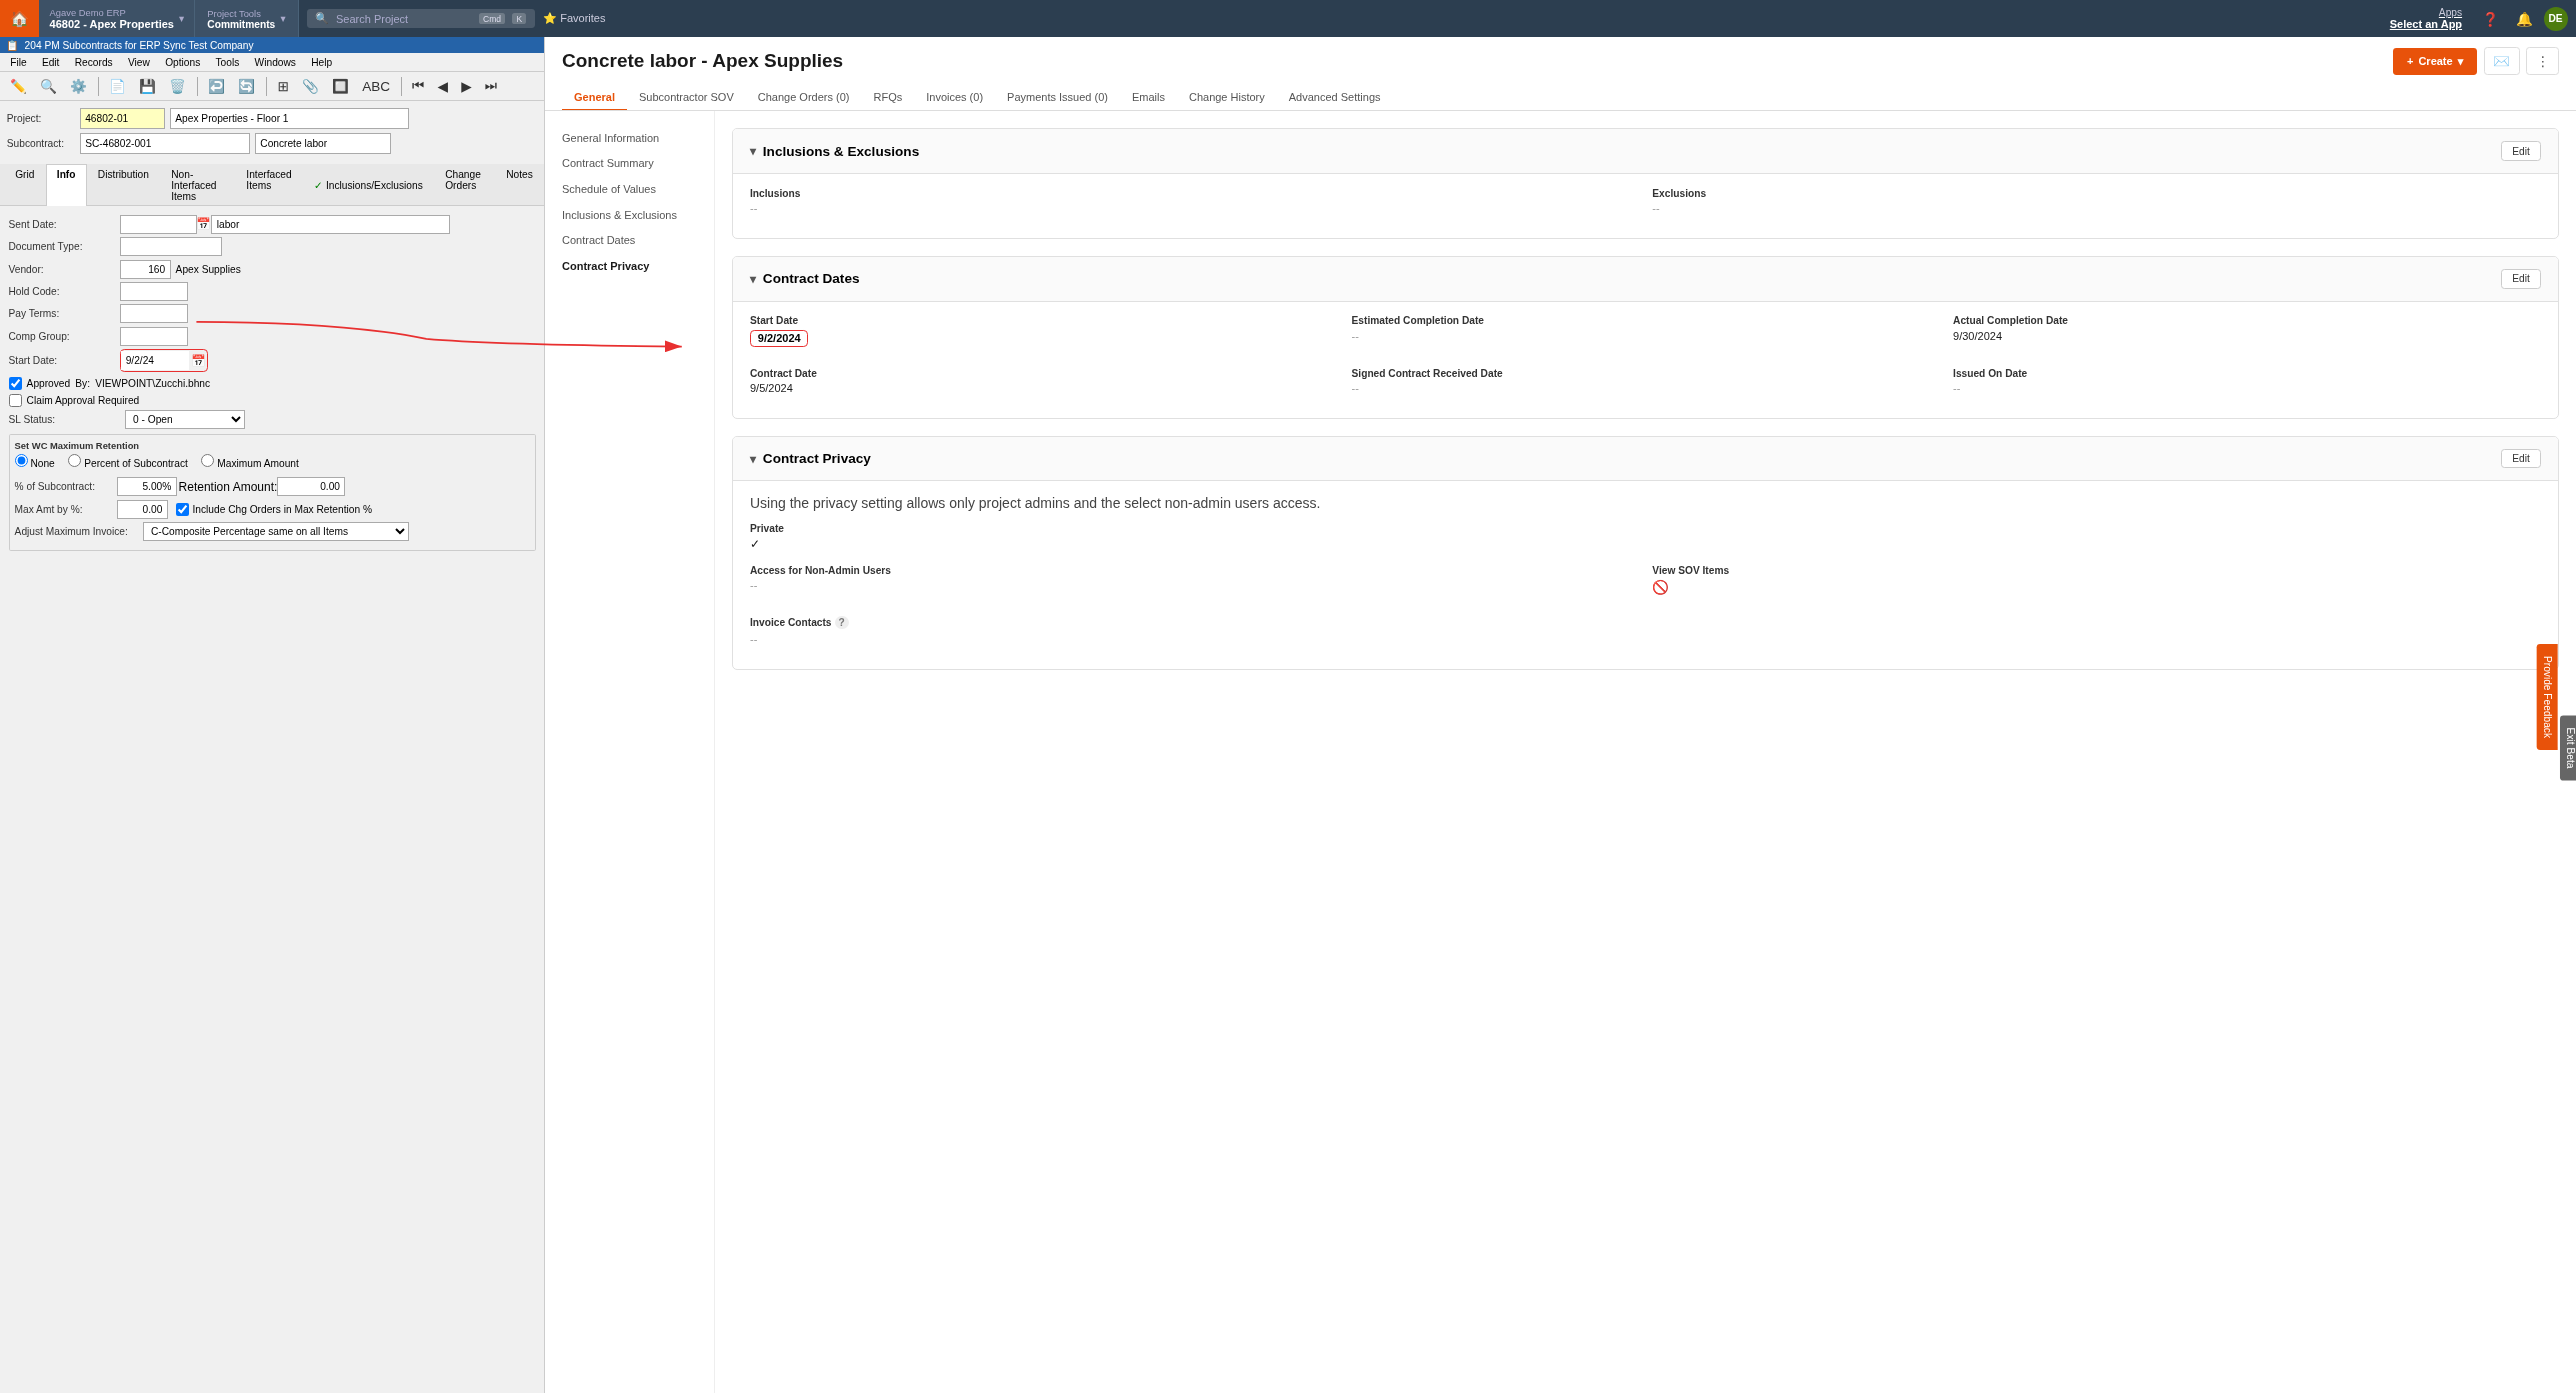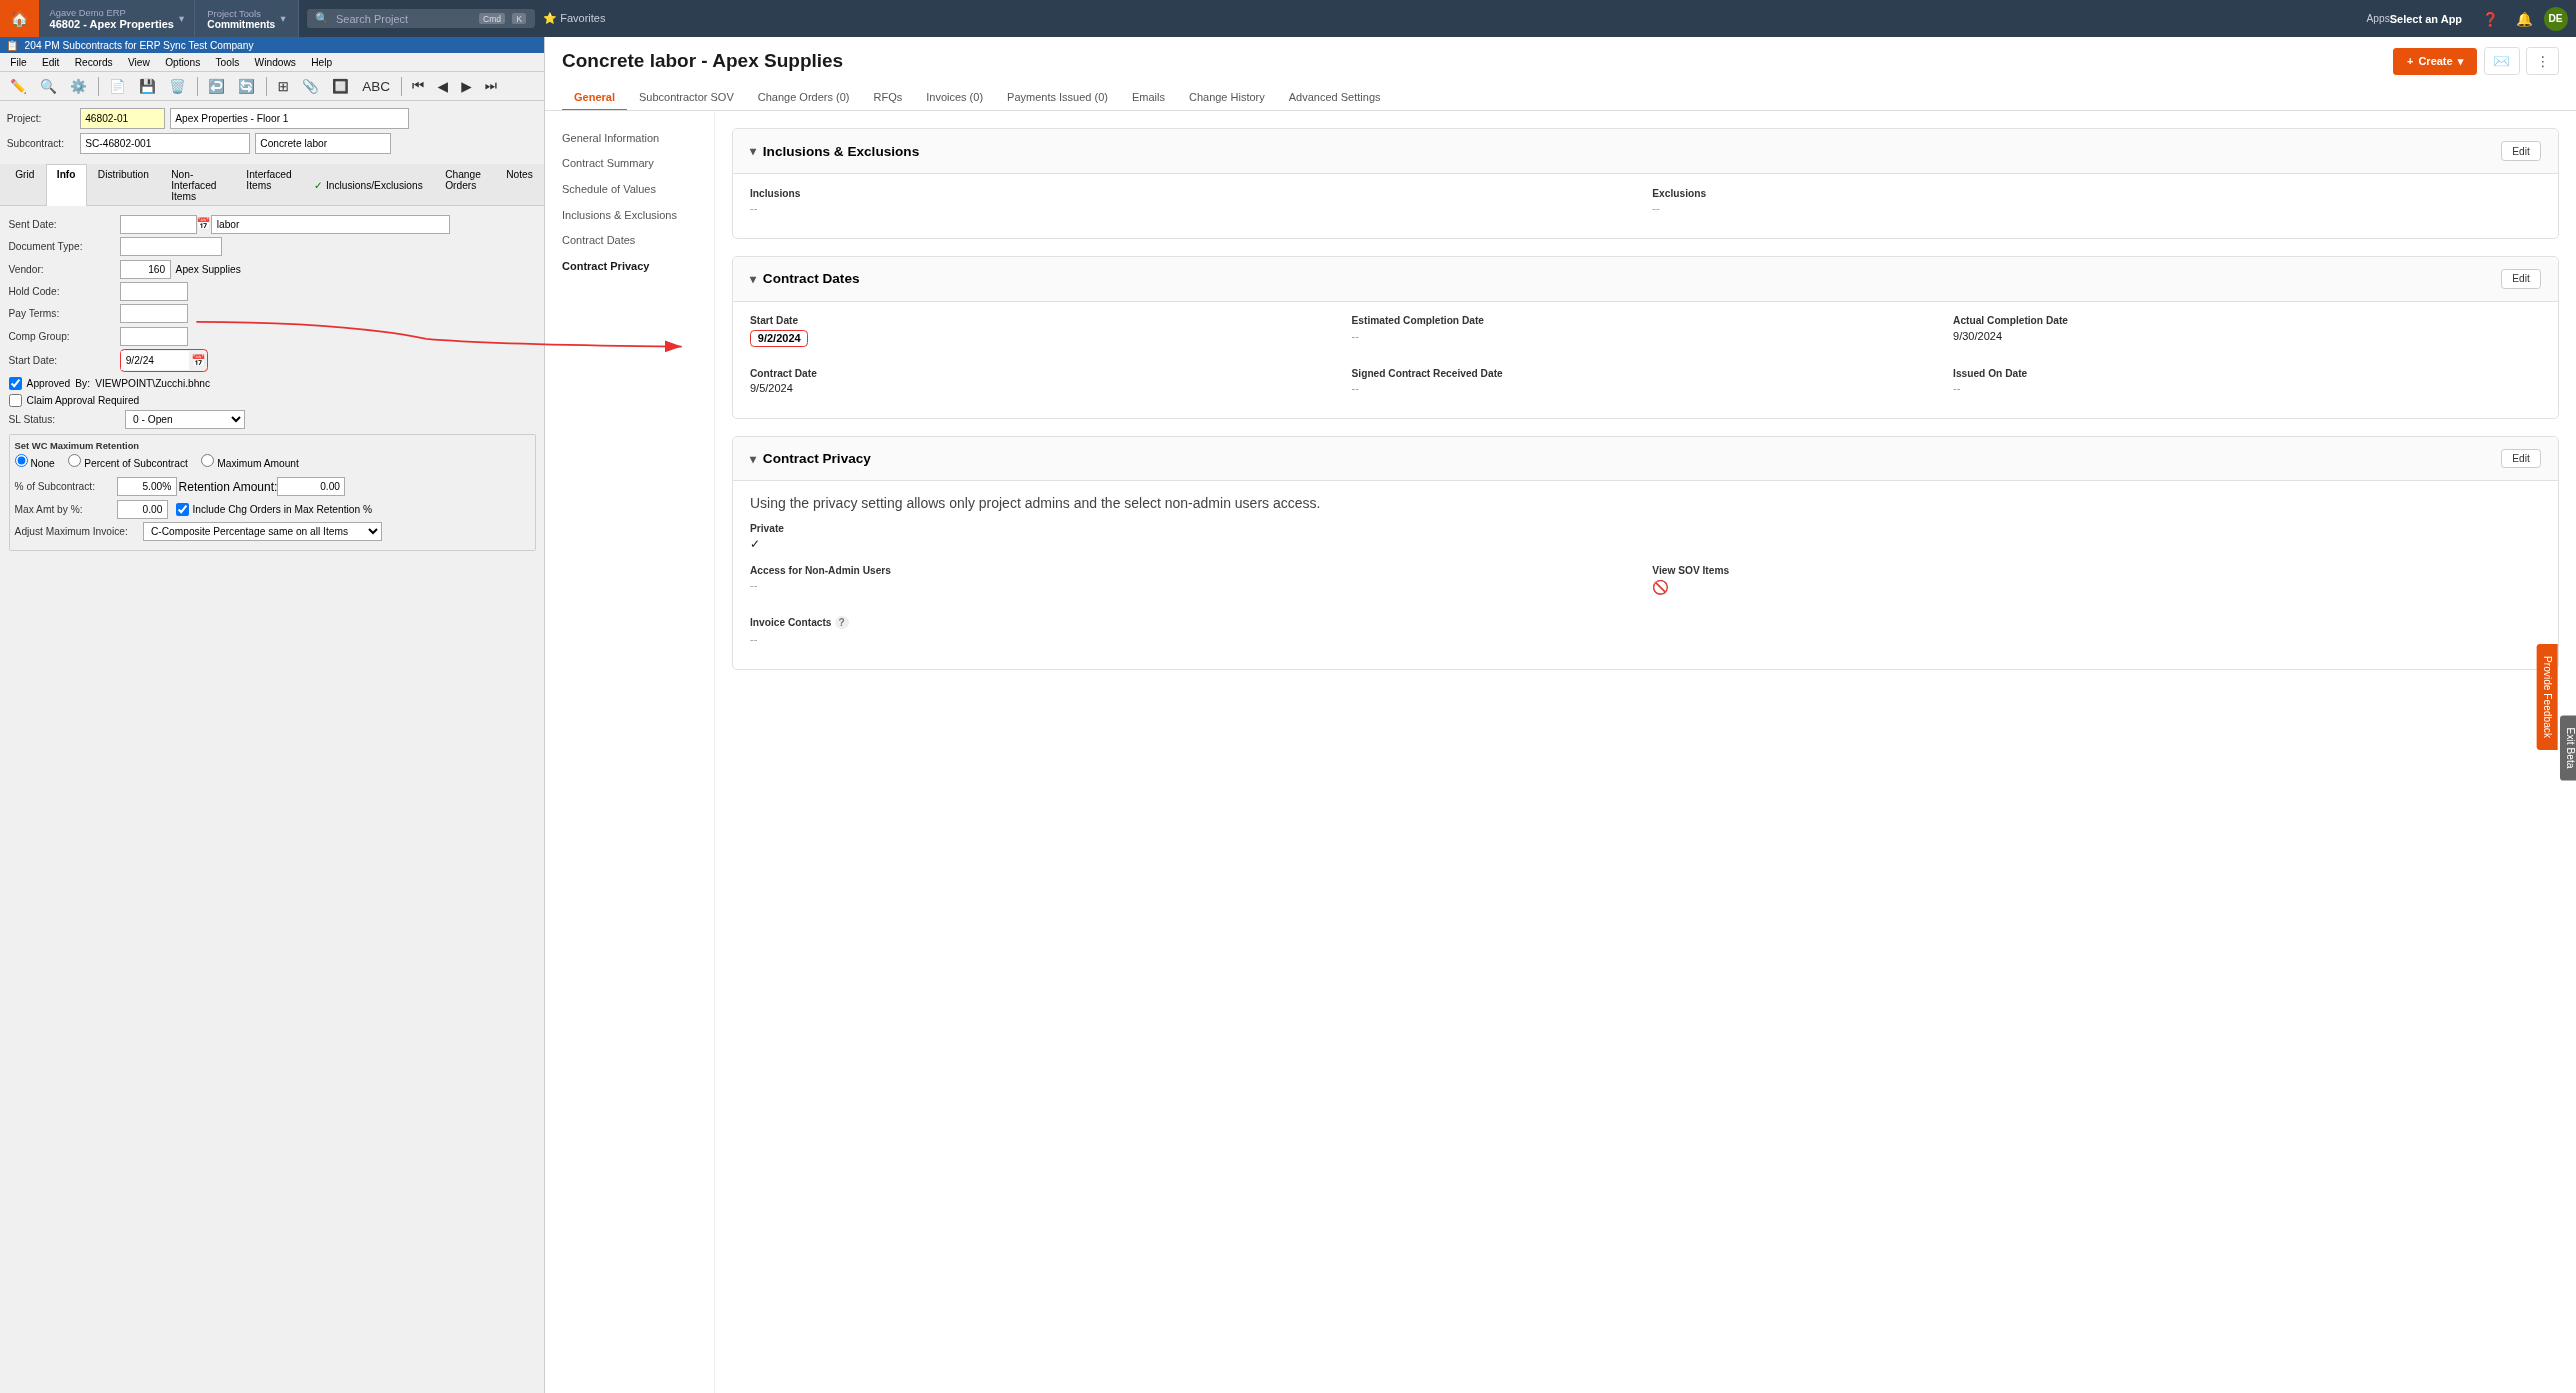--- a/index.html
+++ b/index.html
@@ -13,21 +13,21 @@
     .top-nav-project .proj-name { font-weight: 600; font-size: 11px; }
     .top-nav-tools { display: flex; align-items: center; padding: 0 12px; background: #3d5166; border-right: 0.9px solid #4a6278; cursor: pointer; font-size: 10.2px; }
     .top-nav-tools .tl { font-size: 9.4px; color: #aac; }
     .top-nav-tools .tn { font-weight: 600; }
     .top-nav-search { display: flex; align-items: center; padding: 0 8.5px; flex: 1; }
     .search-box { display: flex; align-items: center; background: rgba(255,255,255,0.15); border-radius: 3.4px; padding: 3.4px 8.5px; gap: 6.8px; min-width: 187px; }
     .search-box input { background: transparent; border: none; outline: none; color: #fff; font-size: 11px; width: 136px; }
     .search-box input::placeholder { color: #aac; }
     .search-kbd { background: rgba(255,255,255,0.2); border-radius: 2.6px; padding: 0.9px 4.3px; font-size: 8.5px; color: #dde; }
     .top-nav-right { display: flex; align-items: center; gap: 3.4px; padding: 0 8.5px; }
-    .top-nav-right .apps { display: flex; align-items: flex-start; padding: 0 10.2px; flex-direction: row; justify-content: center; font-size: 9.4px; cursor: pointer; }
+    .top-nav-right .apps { display: flex; align-items: flex-end; padding: 0 10.2px; flex-direction: column; justify-content: center; font-size: 9.4px; cursor: pointer; text-decoration: underline; }
     .top-nav-right .apps span { font-size: 10.2px; color: #ccd; }
     .top-nav-right .apps strong { font-size: 11px; }
     .top-nav-icon { font-size: 13.6px; padding: 0 6.8px; cursor: pointer; color: #ccd; }
     .avatar { background: #4d7c0f; border-radius: 50%; width: 24px; height: 24px; display: flex; align-items: center; justify-content: center; font-weight: 700; font-size: 10.2px; color: #fff; }
 
     
     .main-layout { display: flex; flex: 1; overflow: hidden; }
 
     
     .left-panel { width: 545px; flex-shrink: 0; background: #f0f0f0; display: flex; flex-direction: column; border-right: 1.7px solid #ccc; overflow: hidden; }
@@ -307,21 +307,21 @@
         <div class="field-row">
           <span class="field-label" style="min-width:102px;">Max Amt by %:</span>
           <input class="num-input" style="width: 51px;" type="text" value="0.00">
           <label style="font-size:10.2px;margin-left:8.5px;display:flex;align-items:center;gap:3.4px;">
             <input type="checkbox" checked="" style="">
             <span>Include Chg Orders in Max Retention %</span>
           </label>
         </div>
         <div class="field-row">
           <span class="field-label" style="min-width:128px;">Adjust Maximum Invoice:</span>
-          <select class="select-input" style="width:239px;">
+          <select class="select-input" style="width:266px;">
             <option>C-Composite Percentage same on all Items</option>
           </select>
         </div>
       </div>
     </div>
   </div>
 
   <div class="right-panel">
 
     <div class="rp-header">

